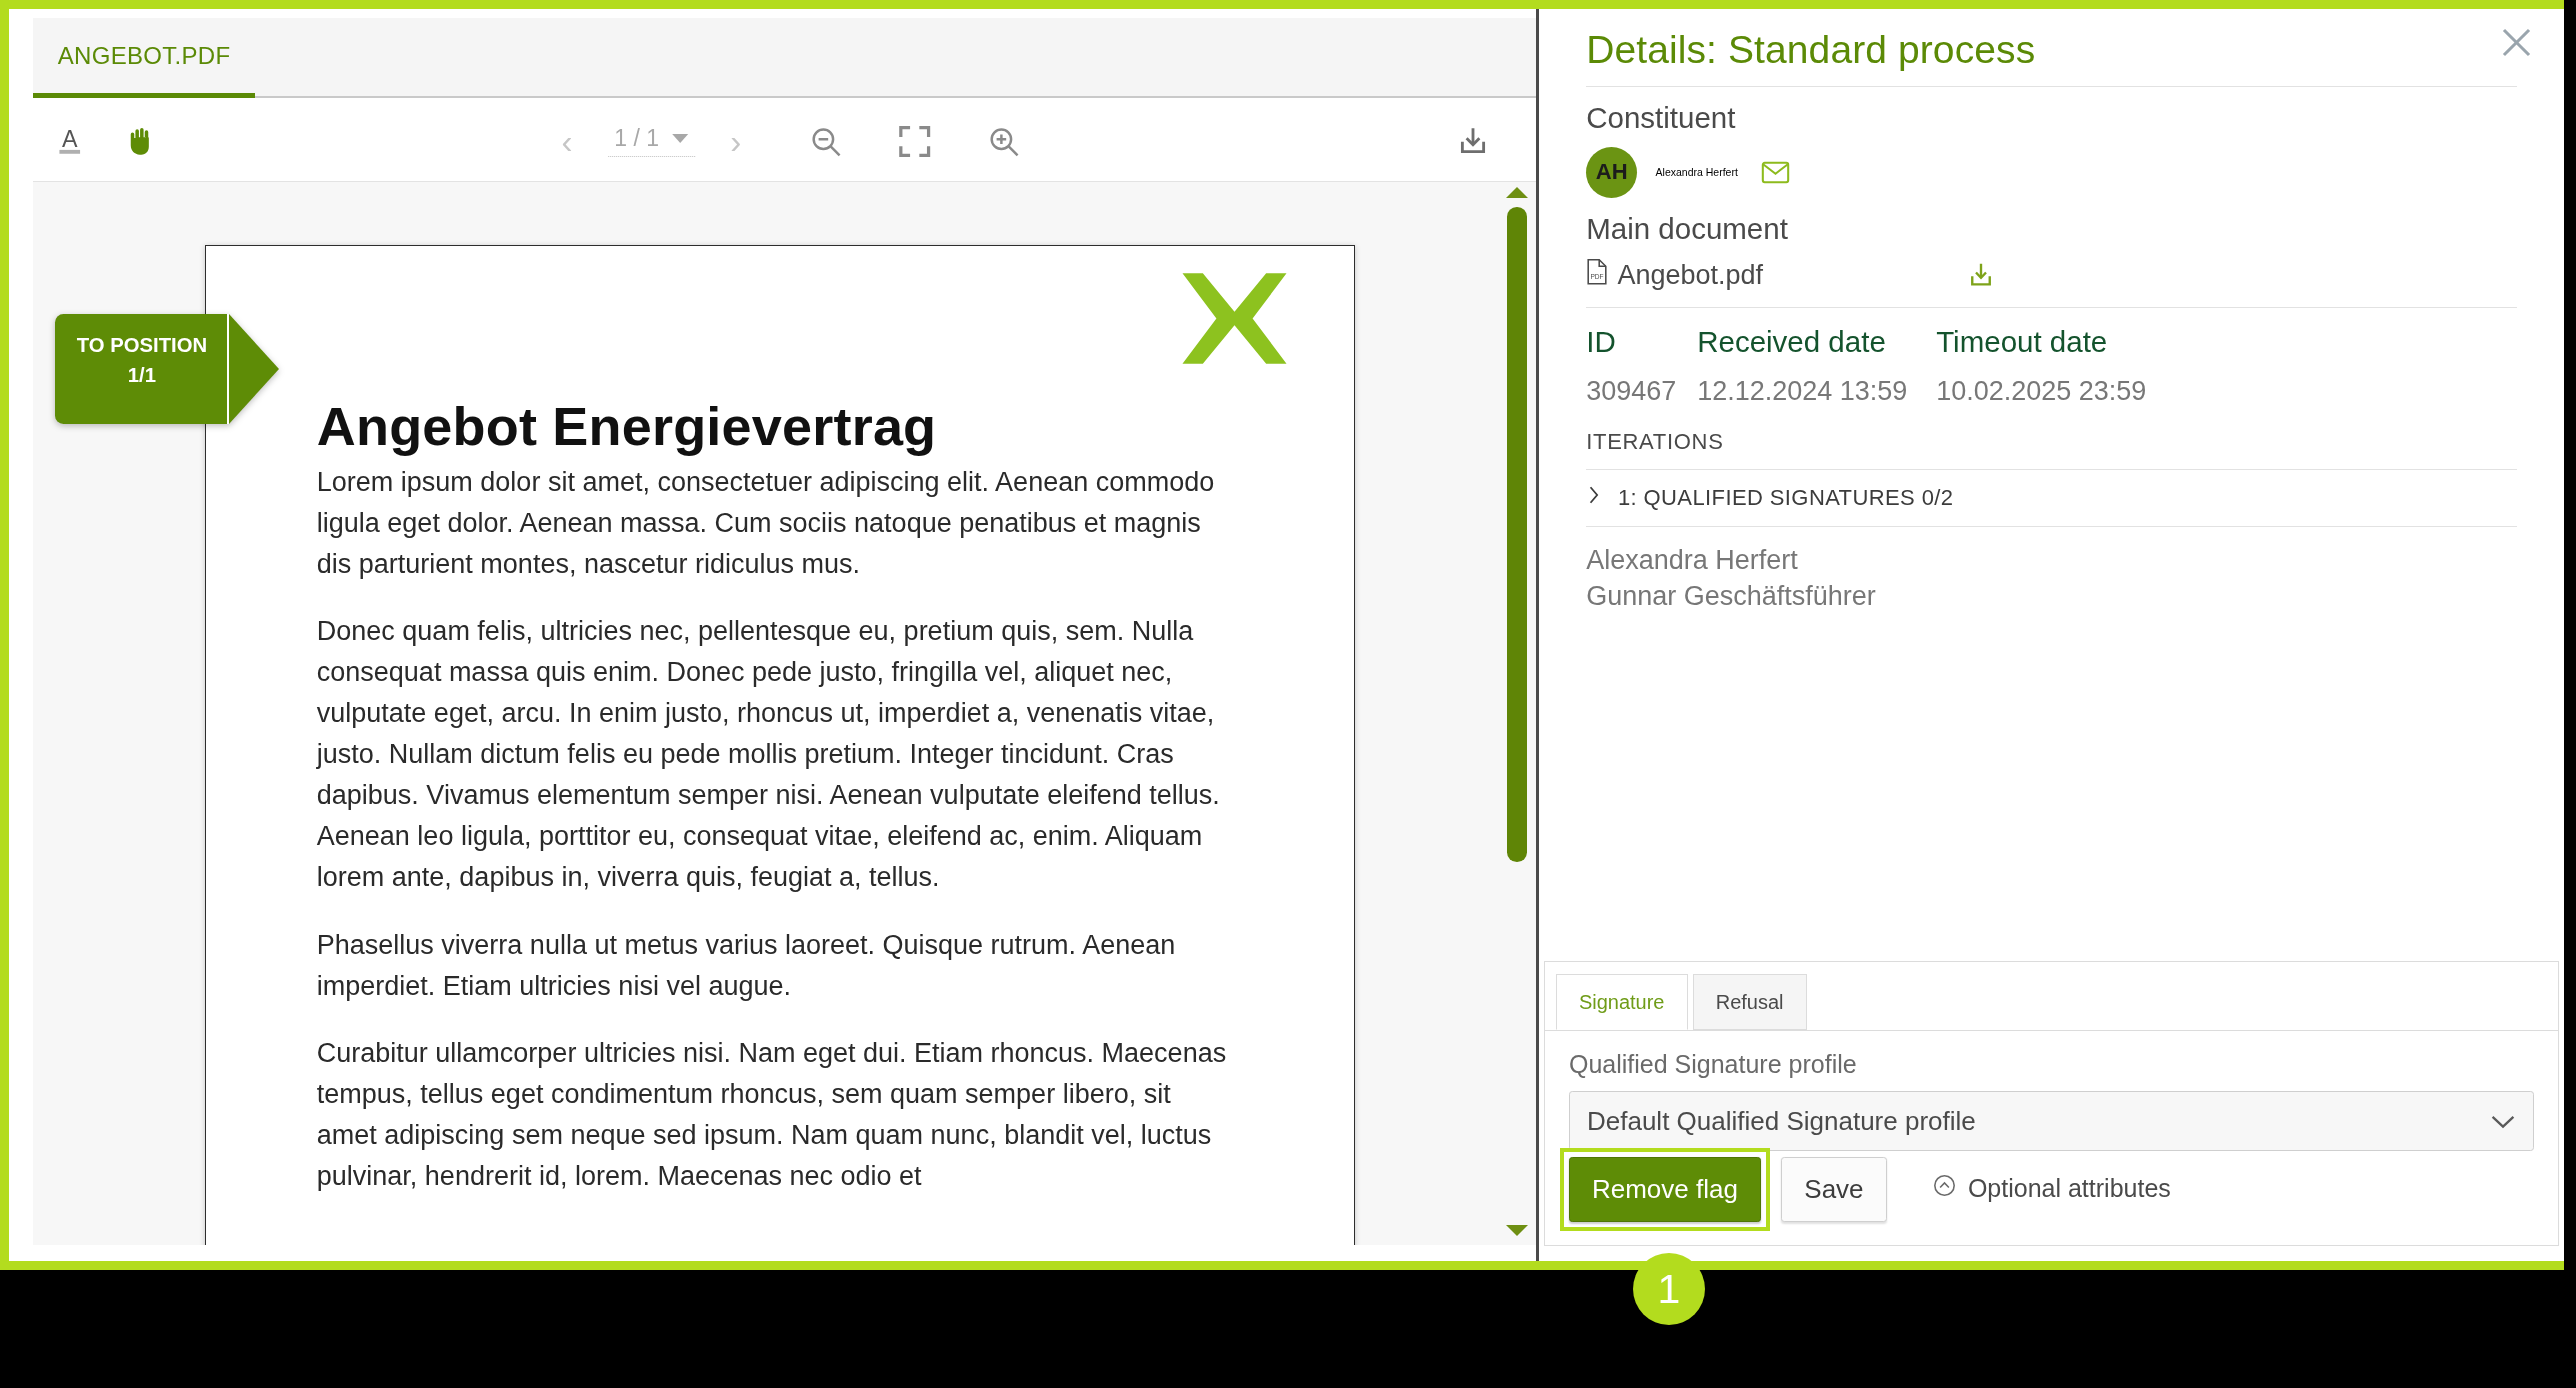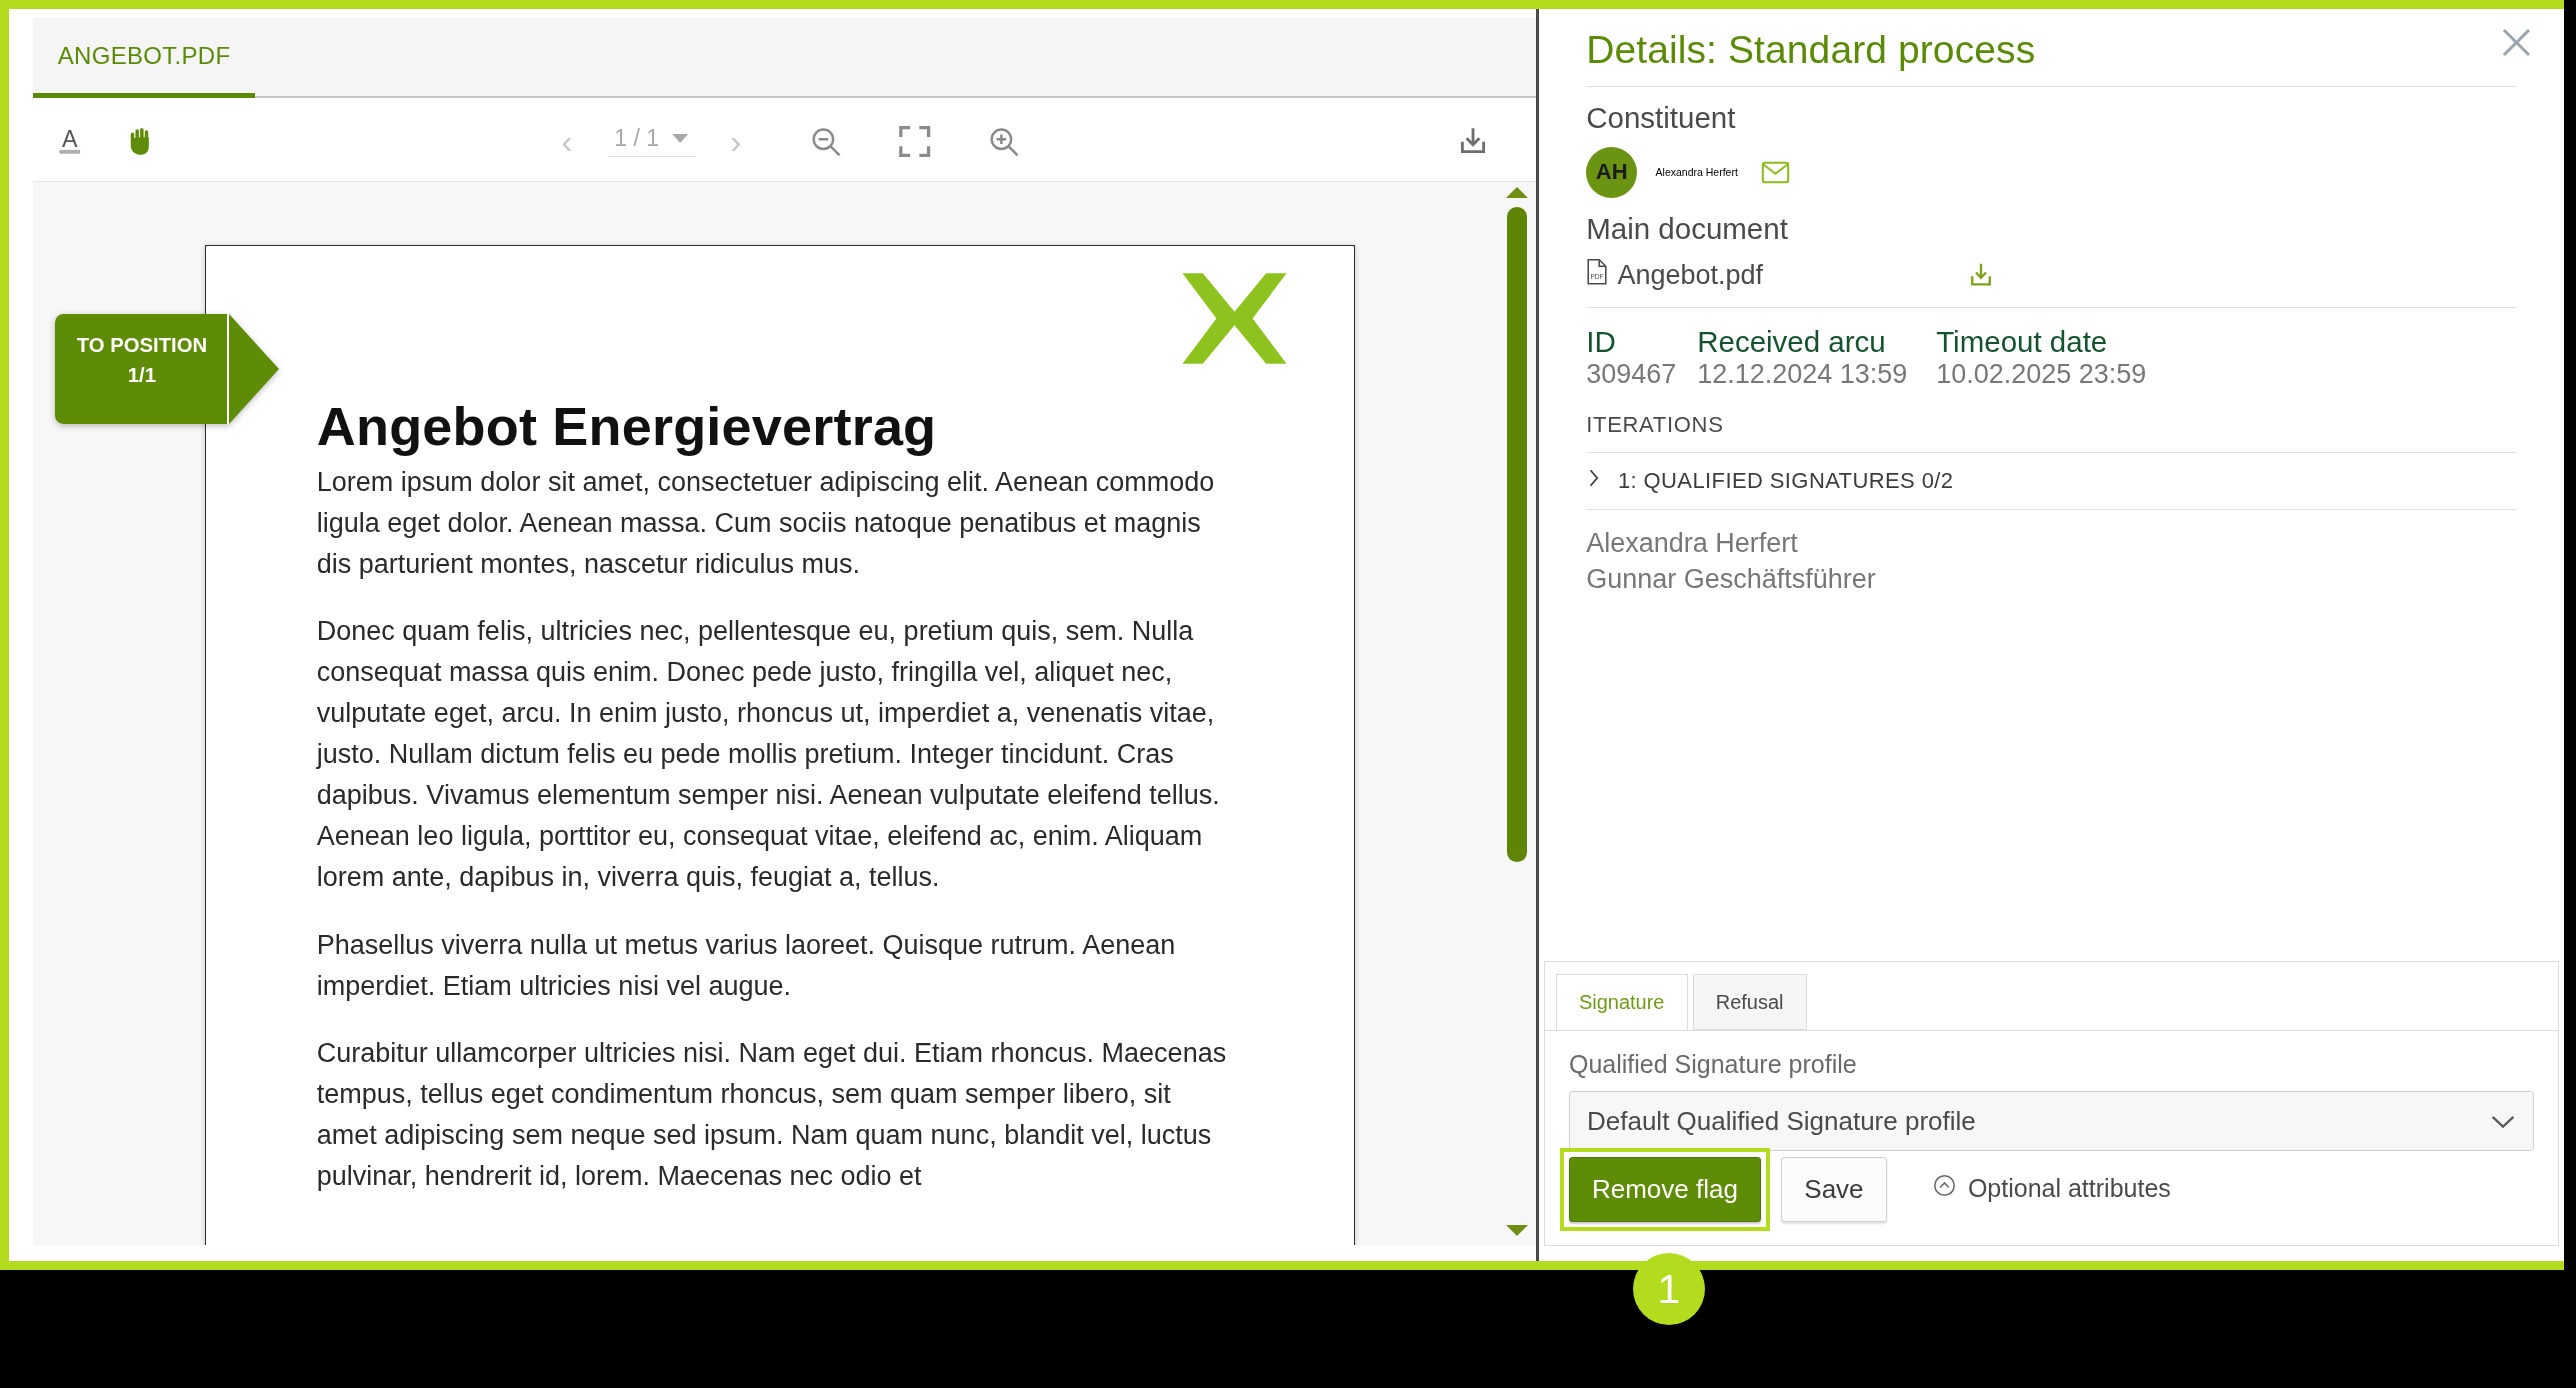--- a/index.html
+++ b/index.html
@@ -215,21 +215,21 @@
   }
   #maindoc-download { margin-left: 203px; cursor: pointer; display: flex; }
 
   #idtable { margin-top: 17px; width: 100%; }
   #idtable .th-row, #idtable .td-row { display: flex; }
   #idtable .c1 { width: 111px; }
   #idtable .c2 { width: 239px; }
   #idtable .c3 { width: 249px; }
   #idtable .th-row div { font-size: 29.5px; color: #14532d; }
   #idtable .td-row div { font-size: 27px; color: #777777; }
-  #idtable .td-row { margin-top: 0; }
+  #idtable .td-row { margin-top: 17px; }
 
   #iterations-label {
     margin-top: 22px;
     font-size: 22px; color: #4a4a4a; letter-spacing: 0.7px;
   }
   #iteration-item {
     display: flex; align-items: center; gap: 16px;
     font-size: 22px; color: #3c3c3c; letter-spacing: 0.4px;
     padding: 14.4px 0;
     cursor: pointer;
@@ -488,21 +488,21 @@
             <polyline points="5,13 5,19.5 19,19.5 19,13"></polyline>
           </svg>
         </span>
       </div>
 
       <div class="hr"></div>
 
       <div id="idtable">
         <div class="th-row">
           <div class="c1">ID</div>
-          <div class="c2">Received arcu</div>
+          <div class="c2">Received date</div>
           <div class="c3">Timeout date</div>
         </div>
         <div class="td-row">
           <div class="c1">309467</div>
           <div class="c2">12.12.2024 13:59</div>
           <div class="c3">10.02.2025 23:59</div>
         </div>
       </div>
 
       <div id="iterations-label">ITERATIONS</div>

